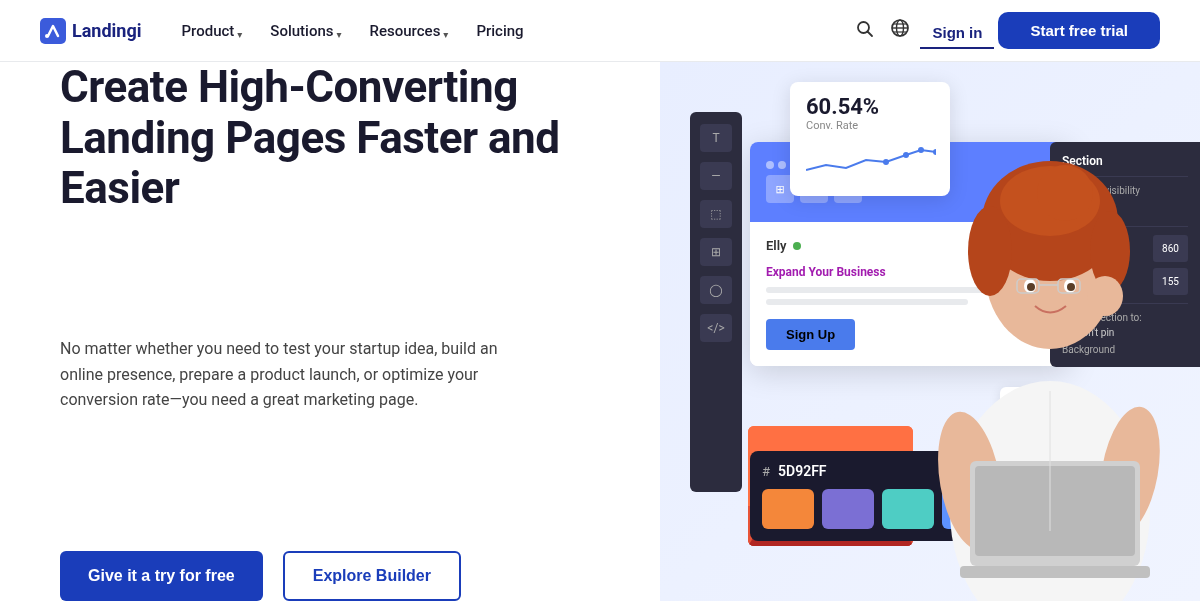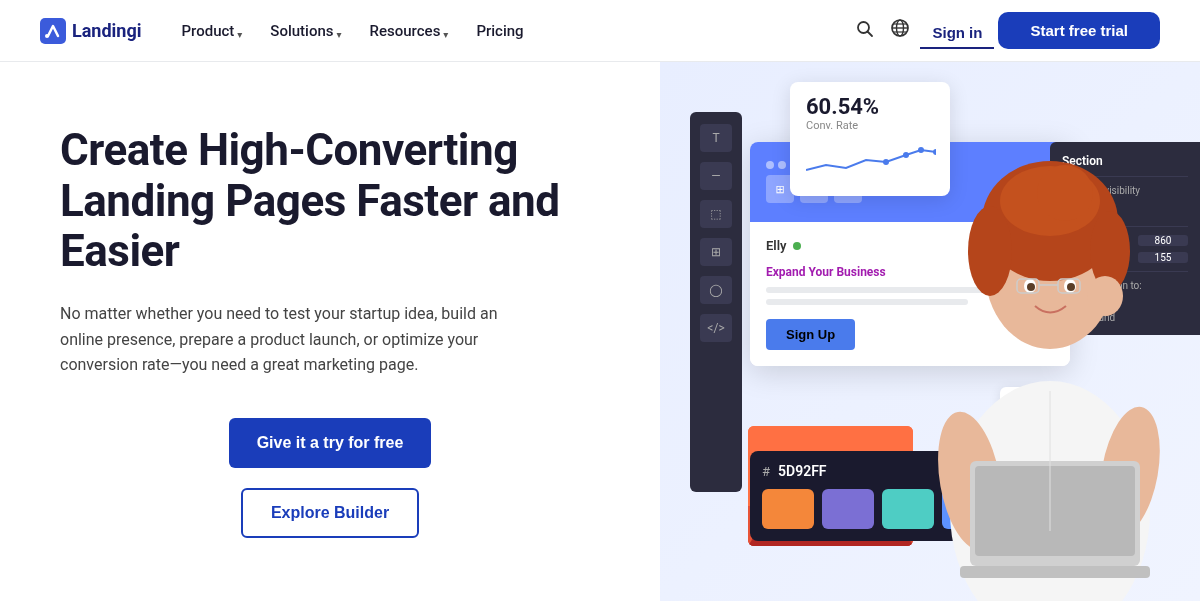--- a/index.html
+++ b/index.html
@@ -33,31 +33,31 @@
       font-size: 15px; font-weight: 600; padding: 10px 32px; border-radius: 10px;
     }
 
     
     .hero {
       display: flex; align-items: stretch;
       height: 539px; overflow: hidden;
     }
     .hero-left {
       flex: 0 0 55%; display: flex; flex-direction: column;
-      justify-content: center; padding: 0 60px 0 60px;
+      justify-content: space-between; padding: 0 60px 0 60px;
     }
     .hero-headline {
       font-size: 44px; font-weight: 700; color: #1a1a2e; line-height: 1.15;
       margin-bottom: 24px; letter-spacing: -0.5px;
     }
     .hero-sub {
       font-size: 16px; color: #444; line-height: 1.6; max-width: 480px;
       margin-bottom: 40px;
     }
-    .hero-buttons { display: flex; gap: 20px; align-items: center; flex-direction: column; }
+    .hero-buttons { display: flex; gap: 20px; align-items: center; }
     .btn-primary {
       background: #1a3dba; color: #fff; border: none; cursor: pointer;
       font-size: 16px; font-weight: 700; padding: 16px 28px; border-radius: 6px;
     }
     .btn-secondary {
       background: #fff; color: #1a3dba; border: 2px solid #1a3dba; cursor: pointer;
       font-size: 16px; font-weight: 600; padding: 14px 28px; border-radius: 6px;
     }
 
     
@@ -111,21 +111,21 @@
     .lp-btn { background: #4a7bec; color: #000000; border: none; border-radius: 4px; padding: 8px 20px; font-size: 13px; font-weight: 600; margin-top: 8px; }
 
     .right-panel {
       position: absolute; top: 80px; right: 0px;
       background: #2c2c3e; border-radius: 6px 0 0 6px; width: 150px;
       padding: 12px; z-index: 4; color: #ccc; font-size: 11px;
     }
     .rp-title { font-size: 12px; font-weight: 600; color: #fff; margin-bottom: 8px; }
     .rp-row { display: flex; justify-content: space-between; margin-bottom: 6px; align-items: center; }
     .rp-label { color: #aaa; font-size: 10px; }
-    .rp-input { background: #3a3a52; border-radius: 3px; padding: 0 6px; font-size: 10px; color: #fff; width: 50px; text-align: center; }
+    .rp-input { background: #3a3a52; border-radius: 3px; padding: 8px 6px; font-size: 10px; color: #fff; width: 35px; text-align: center; }
     .rp-divider { border: none; border-top: 1px solid #3a3a52; margin: 8px 0; }
 
     .color-card {
       position: absolute; bottom: 60px; left: 90px;
       background: #1a1a2e; border-radius: 8px; width: 260px; padding: 12px;
       z-index: 5;
     }
     .color-hex-row { display: flex; align-items: center; gap: 8px; margin-bottom: 10px; }
     .hash-sym { color: #aaa; font-size: 13px; }
     .hex-value { color: #fff; font-size: 14px; font-weight: 600; }

